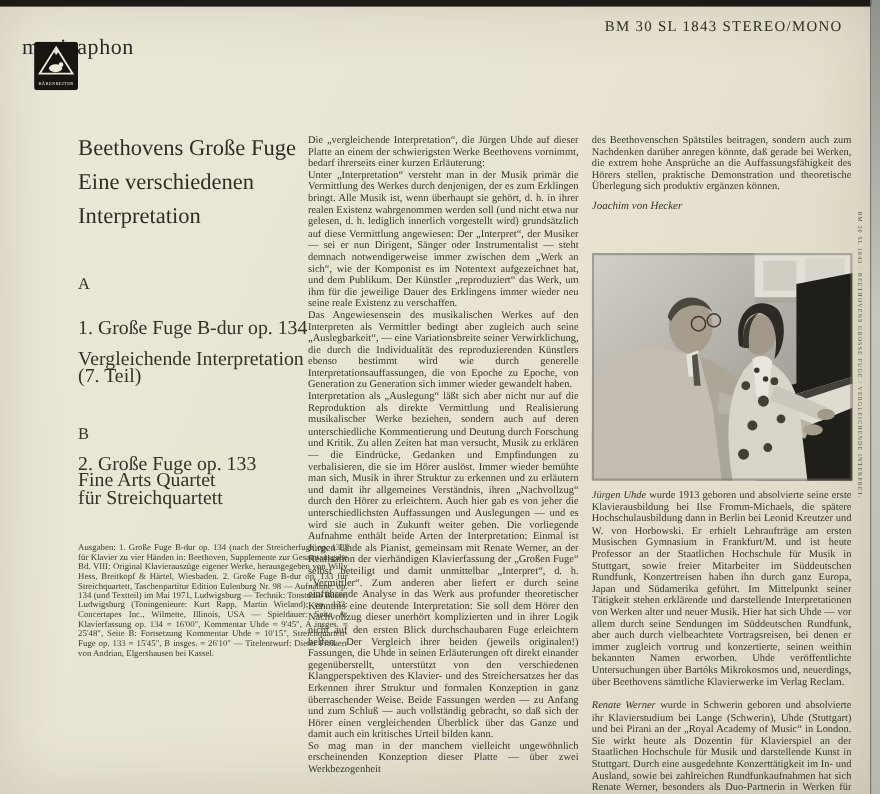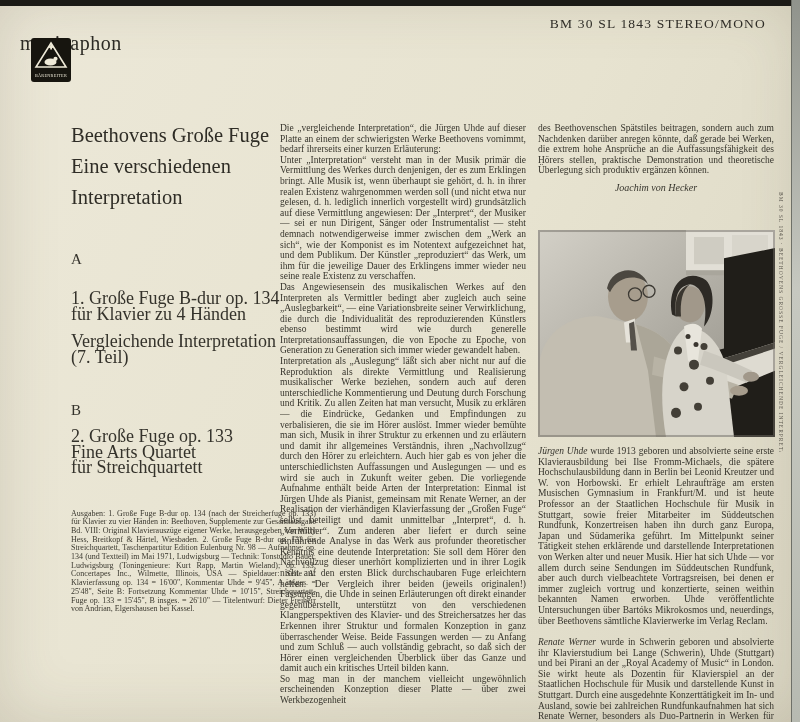--- a/index.html
+++ b/index.html
@@ -37,21 +37,21 @@
   .tr-b2{margin-top:11px;}
   .credits{
     margin:34px 0 0 0;font-size:8px;line-height:8.7px;text-align:justify;
     color:#3a382f;width:245px;overflow-wrap:break-word;
   }
 
   .bodytext{font-size:9.5px;line-height:10.6px;text-align:justify;color:#36342c;overflow-wrap:break-word;}
   .bodytext p{margin:0;}
   .col-mid{position:absolute;left:280px;top:123px;width:246px;height:599px;overflow:hidden;}
   .rc-intro{position:absolute;left:538px;top:123px;width:236px;}
-  .signature{margin-top:7px;text-align:center;font-style:italic;font-size:10px;color:#36342c;}
+  .signature{margin-top:7px;text-align:left;font-style:italic;font-size:10px;color:#36342c;}
   .photo{position:absolute;left:538px;top:230px;width:237px;height:207px;display:block;}
   .rc-bios{position:absolute;left:538px;top:446px;width:236px;height:276px;overflow:hidden;}
   .rc-bios .bio2{margin-top:11px;}
   .bio-lead{font-style:italic;}
 
   .spine{
     position:absolute;left:778px;top:192px;height:260px;
     writing-mode:vertical-rl;font-size:5.5px;letter-spacing:1px;color:#58554c;
     overflow:hidden;white-space:nowrap;
   }
@@ -79,21 +79,20 @@
     <h1 class="album-title">
       <span>Beethovens Große Fuge</span>
       <span>Eine verschiedenen</span>
       <span>Interpretation</span>
     </h1>
 
     <div class="side-label lbl-a">A</div>
 
     <div class="track tr-a1">
       <span>1. Große Fuge B-dur op. 134</span>
-      <span>für Klavier zu 4 Händen</span>
     </div>
 
     <div class="track tr-a2">
       <span>Vergleichende Interpretation</span>
       <span>(7. Teil)</span>
     </div>
 
     <div class="side-label lbl-b">B</div>
 
 

